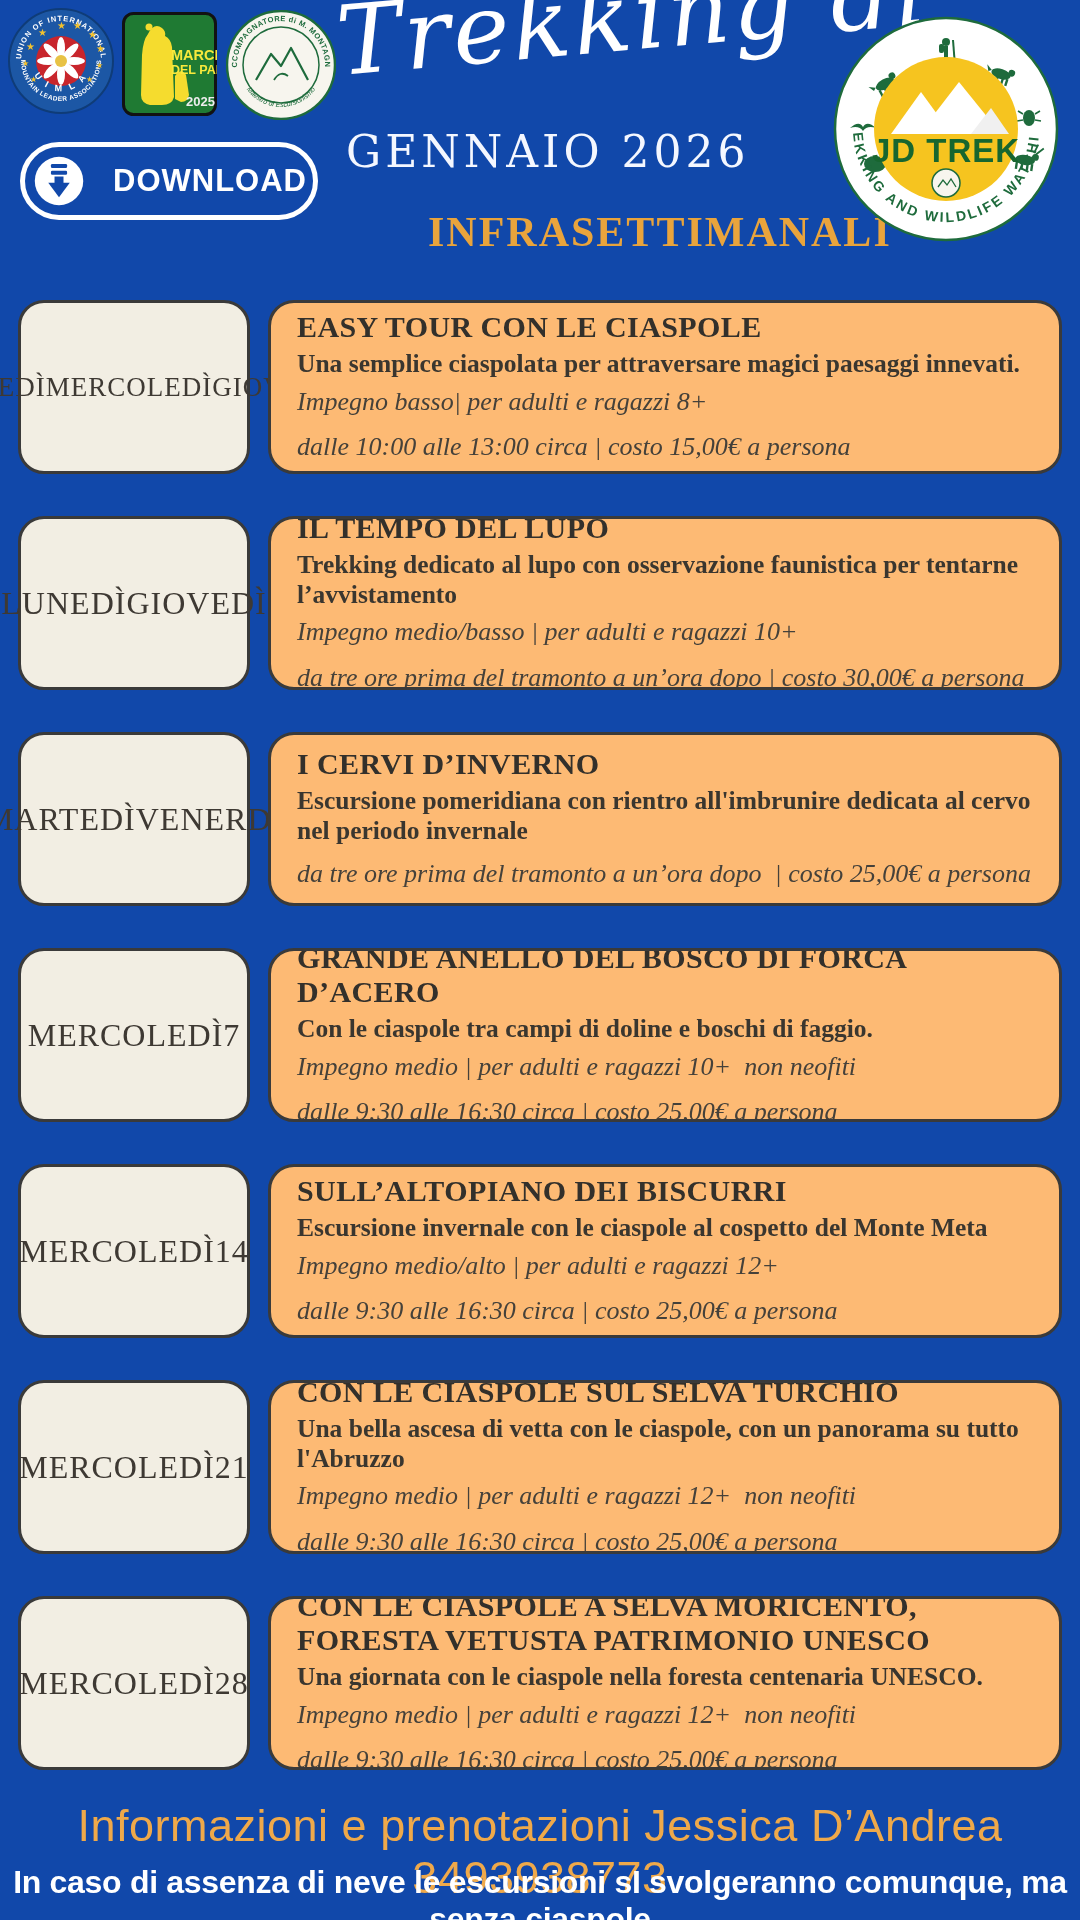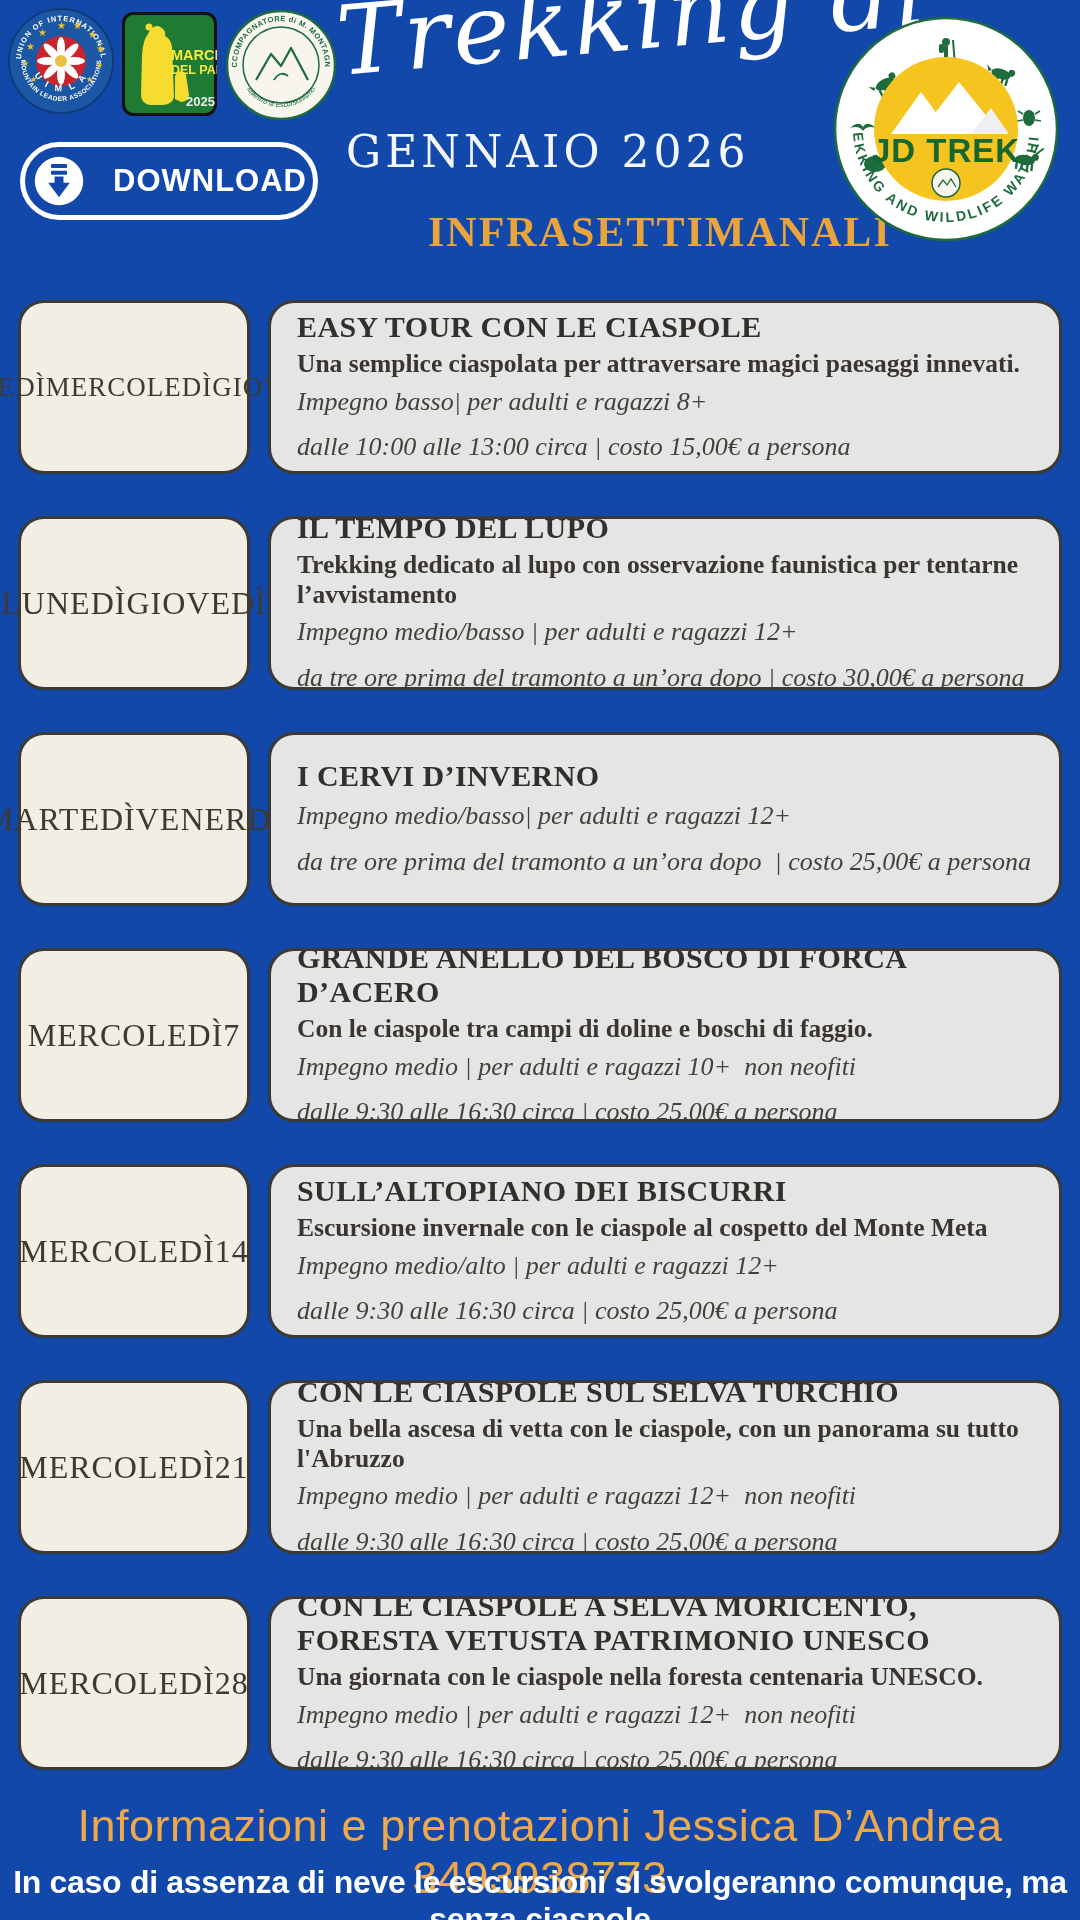--- a/index.html
+++ b/index.html
@@ -27,21 +27,21 @@
   .subtitle{position:absolute;left:428px;top:208px;color:#E9A43C;
     font-family:"Liberation Serif",serif;font-weight:700;font-size:42px;letter-spacing:2px;white-space:nowrap;}
 
   
   .rows{position:absolute;left:18px;right:18px;top:300px;display:flex;flex-direction:column;gap:42px;}
   .row{display:flex;gap:18px;height:174px;}
   .day-card{width:232px;flex:0 0 232px;background:#F2EEE3;border:3px solid #3A3A3A;border-radius:26px;
     display:flex;flex-direction:row;align-items:center;justify-content:center;
     color:#3E3933;font-size:32px;line-height:44px;letter-spacing:1px;box-sizing:border-box;}
   .day-card.small{font-size:27px;line-height:34.5px;}
-  .tour-card{flex:1;background:#e5e5e5;border:3px solid #3A3A3A;border-radius:26px;
+  .tour-card{flex:1;background:#fdba74;border:3px solid #3A3A3A;border-radius:26px;
     padding:8px 26px;box-sizing:border-box;display:flex;flex-direction:column;justify-content:center;overflow:hidden;}
   .tour-title{margin:0;font-size:30px;line-height:1.13;font-weight:700;color:#33302B;letter-spacing:.4px;}
   .tour-desc{margin:5px 0 0 0;font-size:25.5px;line-height:1.17;font-weight:600;color:#3A362F;}
   .tour-meta{margin:6px 0 0 0;font-size:26px;line-height:1.3;font-style:italic;color:#45413A;white-space:pre-wrap;}
   .tour-meta.m2{margin-top:12px;}
 
   
   .footer-info{position:absolute;left:0;right:0;top:1800px;text-align:center;
     font-family:"Liberation Sans",sans-serif;font-size:45px;font-weight:400;color:#EFA94A;letter-spacing:.5px;}
   .footer-note{position:absolute;left:0;right:0;top:1864px;text-align:center;
@@ -232,33 +232,33 @@
     </section>
 
     <section class="row">
       <div class="day-card">
           <div class="day-line">LUNEDÌ</div>
           <div class="day-line">GIOVEDÌ</div>
         </div>
       <div class="tour-card">
         <h2 class="tour-title">IL TEMPO DEL LUPO</h2>
         <p class="tour-desc">Trekking dedicato al lupo con osservazione faunistica per tentarne l’avvistamento</p>
-        <p class="tour-meta">Impegno medio/basso | per adulti e ragazzi 12+</p>
+        <p class="tour-meta">Impegno medio/basso | per adulti e ragazzi 10+</p>
         <p class="tour-meta m2">da tre ore prima del tramonto a un’ora dopo | costo 30,00€ a persona</p>
       </div>
     </section>
 
     <section class="row">
       <div class="day-card">
           <div class="day-line">MARTEDÌ</div>
           <div class="day-line">VENERDÌ</div>
         </div>
       <div class="tour-card">
         <h2 class="tour-title">I CERVI D’INVERNO</h2>
-        <p class="tour-meta">Impegno medio/basso| per adulti e ragazzi 12+</p>
+        <p class="tour-desc">Escursione pomeridiana con rientro all'imbrunire dedicata al cervo nel periodo invernale</p>
         <p class="tour-meta m2">da tre ore prima del tramonto a un’ora dopo  | costo 25,00€ a persona</p>
       </div>
     </section>
 
     <section class="row">
       <div class="day-card">
           <div class="day-line">MERCOLEDÌ</div>
           <div class="day-line">7</div>
         </div>
       <div class="tour-card">

